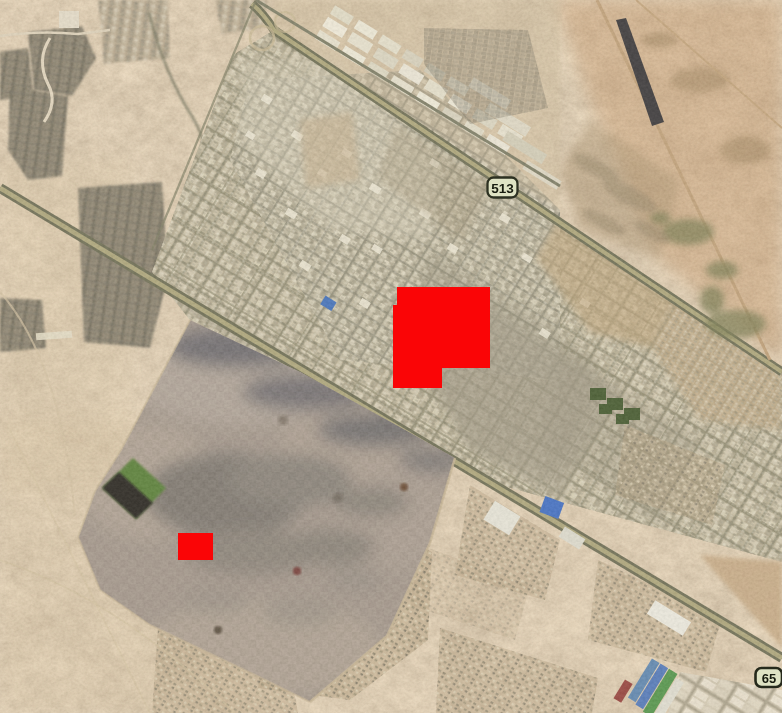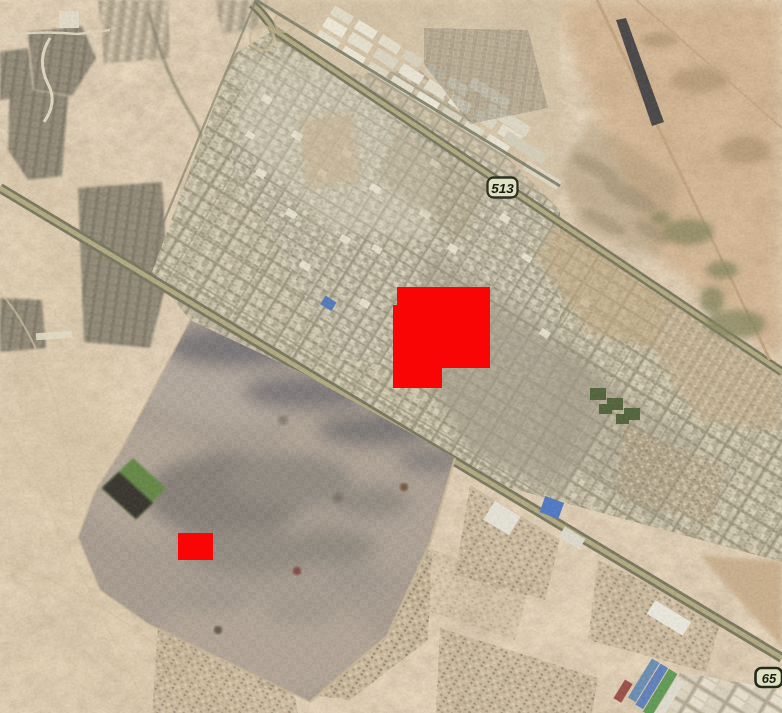--- a/index.html
+++ b/index.html
@@ -1,16 +1,16 @@
 <!DOCTYPE html>
 <html><head>
 <meta charset="utf-8">
 <style>
   html,body{margin:0;padding:0;}
-  #wrap{width:782px;height:713px;overflow:hidden;position:relative;font-family:"Liberation Sans",sans-serif;background:#bfa27d;font-style:italic;}
+  #wrap{width:782px;height:713px;overflow:hidden;position:relative;font-family:"Liberation Sans",sans-serif;background:#bfa27d;}
 </style>
 </head>
 <body>
 <div id="wrap">
 <svg width="782" height="713" viewBox="0 0 782 713" xmlns="http://www.w3.org/2000/svg">
 <defs>
   <filter id="speckle" x="0" y="0" width="100%" height="100%">
     <feTurbulence type="fractalNoise" baseFrequency="0.35 0.4" numOctaves="2" seed="5"></feTurbulence>
     <feColorMatrix type="matrix" values="0.7 0 0 0 0.38  0.64 0 0 0 0.32  0.54 0 0 0 0.23  0 0 0 0 1"></feColorMatrix>
   </filter>

